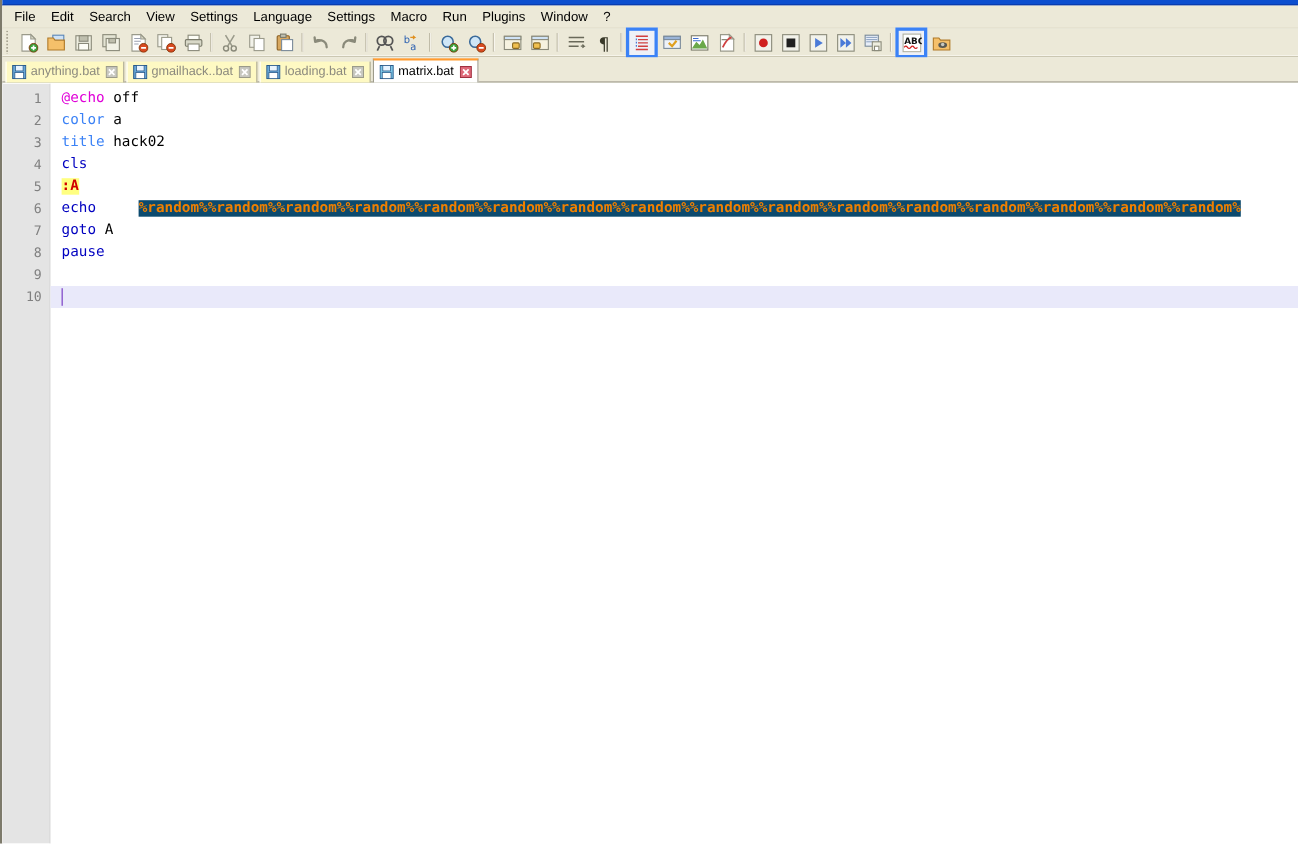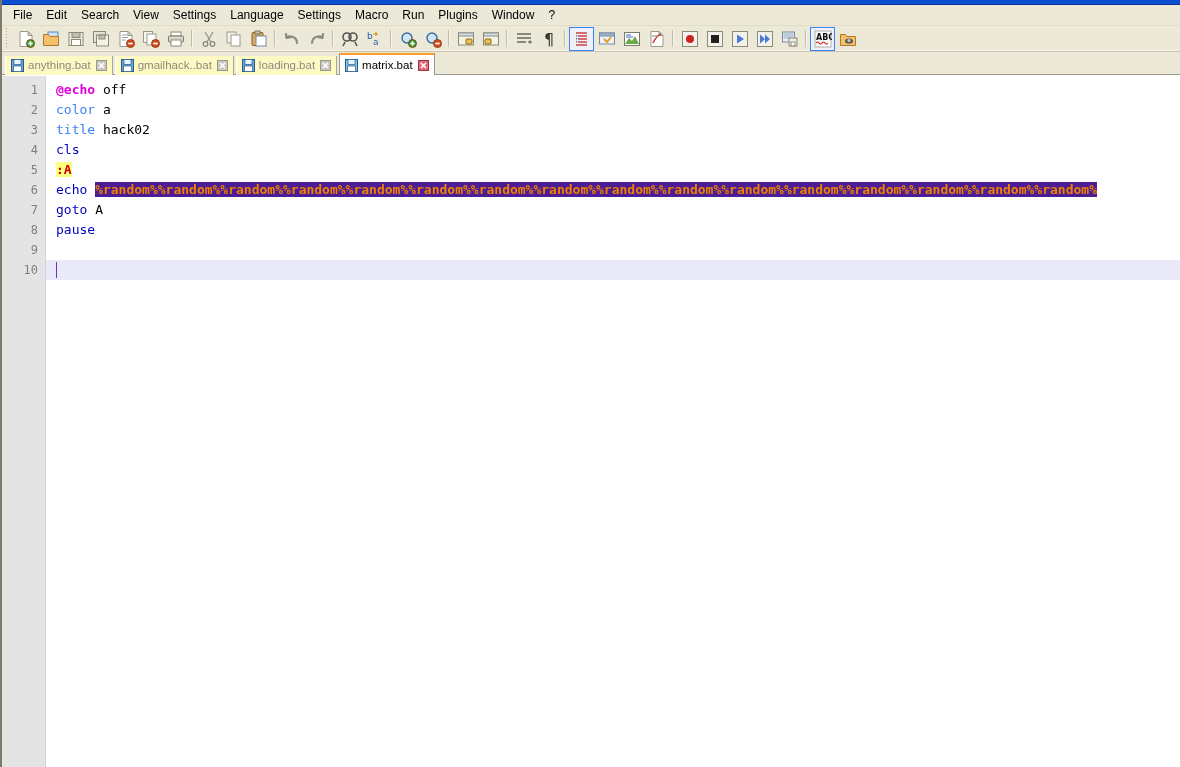--- a/index.html
+++ b/index.html
@@ -68,21 +68,21 @@
     height: 22px;
     margin: 0 0px;
     display: flex;
     align-items: center;
     justify-content: center;
     border: 1px solid transparent;
     flex: 0 0 auto;
     cursor: default;
   }
   .tb-btn.framed {
-    border: 1px solid #3b82f6;
+    border: 3px solid #3b82f6;
     background: #eef1f7;
   }
   .tb-sep {
     width: 1px;
     height: 17px;
     background: #c0bca8;
     margin: 0 3px;
     border-right: 1px solid #f8f6ee;
     flex: 0 0 auto;
   }
@@ -182,24 +182,24 @@
     font-size: 13px;
     padding-left: 10px;
     box-sizing: border-box;
   }
   .code-line.current {
     background: #e9e9fa;
   }
   .tok { white-space: pre; }
   .tok-cmd      { color: #0000c0; font-weight: normal; }
   .tok-kw       { color: #3b82f6; }
-  .tok-at       { color: #e000d8; font-weight: bold; }
+  .tok-at       { color: #e000d8; font-weight: normal; }
   .tok-plain    { color: #000000; }
   .tok-label    { color: #d00000; font-weight: bold; background: #ffff80; }
-  .tok-var      { color: #f08000; font-weight: bold; background: #4c1d95; }
+  .tok-var      { color: #f08000; font-weight: bold; background: #0c4a6e; margin-left: 31px; }
   .caret {
     position: absolute;
     left: 10px;
     top: 2px;
     width: 1px;
     height: 16px;
     background: #7030c0;
   }
 </style>
 </head>

